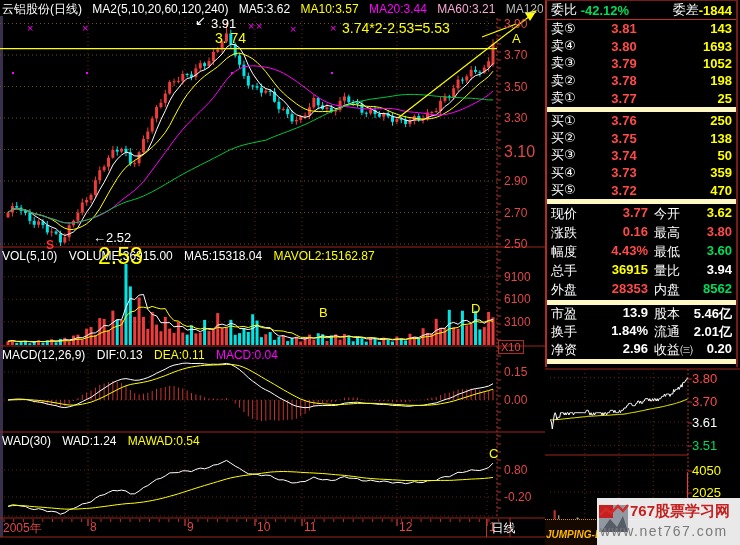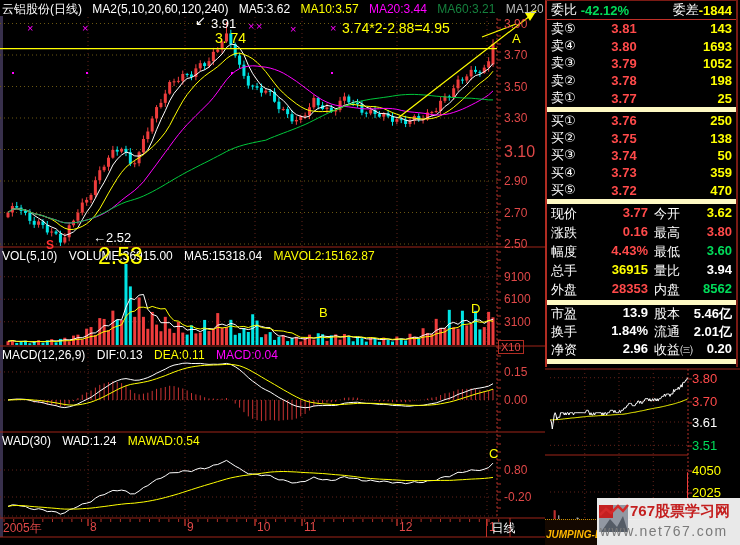--- a/index.html
+++ b/index.html
@@ -71,21 +71,21 @@
 
 <div id="app">
   <div id="lborder"></div>
 
   <div id="lheader">
     <span style="color: rgb(255, 255, 255);">云铝股份(日线)</span>
     <span style="color: rgb(255, 255, 255);">MA2(5,10,20,60,120,240)</span>
     <span style="color: rgb(255, 255, 255);">MA5:3.62</span>
     <span style="color: rgb(255, 255, 0);">MA10:3.57</span>
     <span style="color: rgb(255, 0, 255);">MA20:3.44</span>
-    <span style="color: #15803d;">MA60:3.21</span>
+    <span style="color: #f9a8d4;">MA60:3.21</span>
     <span style="color: rgb(187, 187, 187);">MA120:</span>
   </div>
 
   <svg id="chart-svg" width="545" height="545">
       <line x1="88" y1="17" x2="88" y2="517" stroke="#63221a" stroke-width="1" stroke-dasharray="1,3"></line>
       <line x1="185" y1="17" x2="185" y2="517" stroke="#63221a" stroke-width="1" stroke-dasharray="1,3"></line>
       <line x1="255" y1="17" x2="255" y2="517" stroke="#63221a" stroke-width="1" stroke-dasharray="1,3"></line>
       <line x1="302" y1="17" x2="302" y2="517" stroke="#63221a" stroke-width="1" stroke-dasharray="1,3"></line>
       <line x1="397" y1="17" x2="397" y2="517" stroke="#63221a" stroke-width="1" stroke-dasharray="1,3"></line>
       <line x1="487" y1="17" x2="487" y2="517" stroke="#63221a" stroke-width="1" stroke-dasharray="1,3"></line>
@@ -909,21 +909,21 @@
   </div>
   <div class="phdr" style="top:434px">
     <span class="w">WAD(30)</span>
     <span class="w">WAD:1.24</span>
     <span class="y">MAWAD:0.54</span>
   </div>
 
   <span class="alab" id="ann-arrow">↙</span>
   <span class="alab" id="ann-peak">3.91</span>
   <span class="alab" id="ann-374">3. 74</span>
-  <span class="alab" id="ann-formula">3.74*2-2.88=4.95</span>
+  <span class="alab" id="ann-formula">3.74*2-2.53=5.53</span>
   <span class="alab" id="ann-252">←2.52</span>
   <span class="alab" id="ann-253">2.53</span>
   <span class="alab" id="ann-s">S</span>
   <span class="alab" id="ann-a">A</span>
   <span class="alab" id="ann-b">B</span>
   <span class="alab" id="ann-c">C</span>
   <span class="alab" id="ann-d">D</span>
   <span class="alab" id="ann-x10">X10</span>
 
   <div id="taxis">

